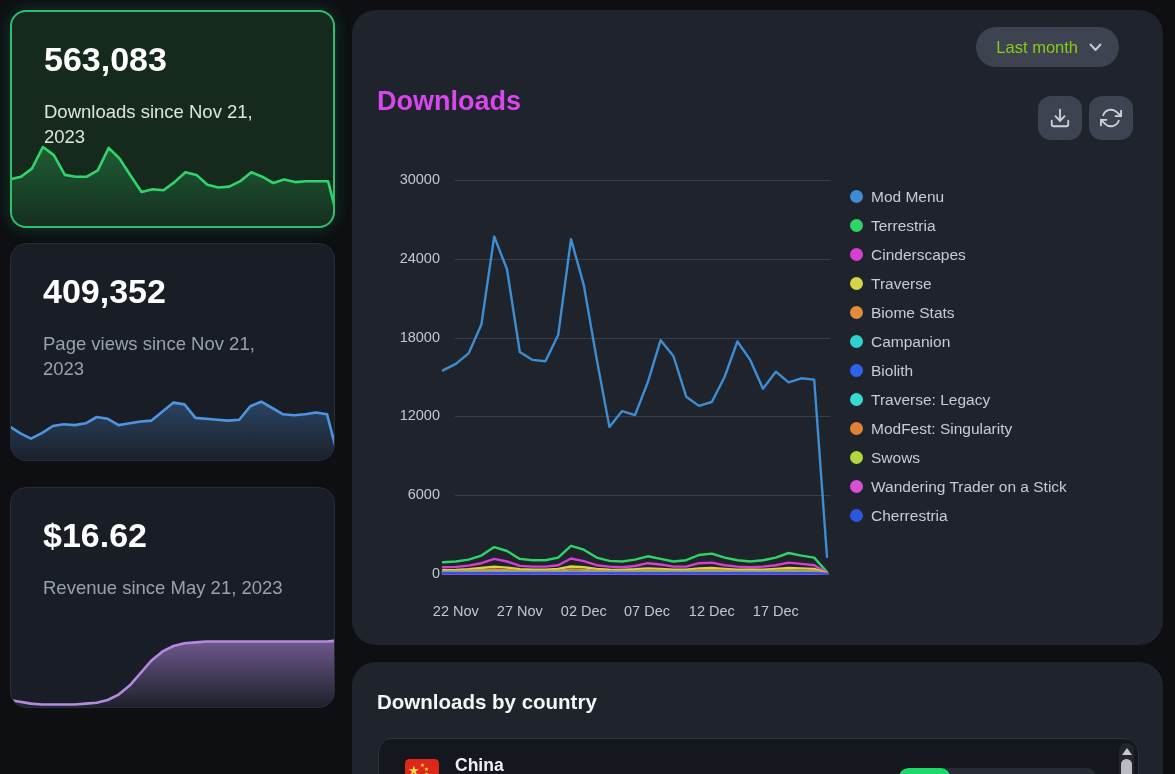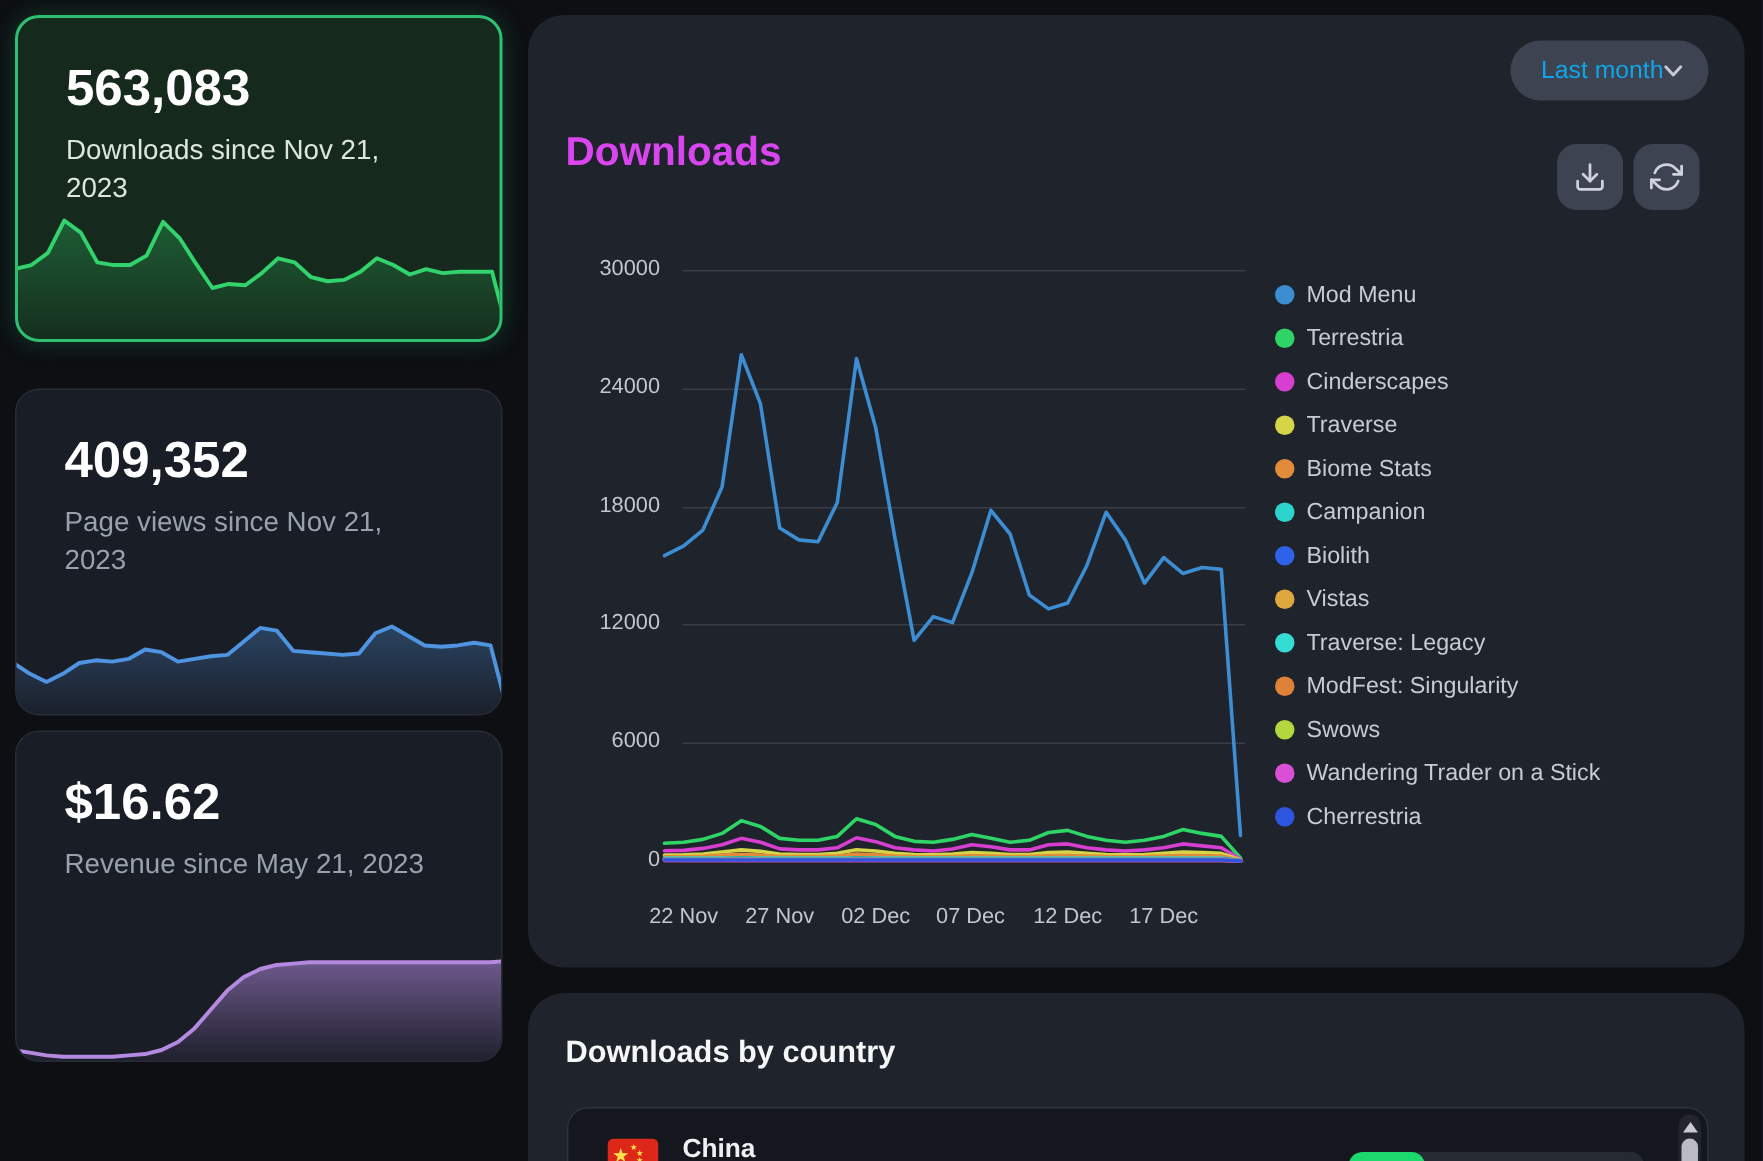--- a/index.html
+++ b/index.html
@@ -12,42 +12,42 @@
   .page{position:relative;width:1175px;height:774px;}
 
   
   .stat-card{
     position:absolute;left:10px;width:325px;height:218px;
     background:#191d26;border:1px solid #272c36;border-radius:16px;
     box-sizing:border-box;overflow:hidden;cursor:pointer;
   }
   #card0{top:10px;background:#152a1c;border:2px solid #2fbf71;
          box-shadow:0 0 16px rgba(47,191,113,.25);}
-  #card1{top:259px;}
+  #card1{top:243px;}
   #card2{top:487px;height:221px;}
   .stat-value{margin:28px 0 0 32px;font-size:34px;font-weight:700;color:#ffffff;}
-  .stat-label{margin:8px 34px 0 32px;font-size:18.5px;line-height:25px;color:#99a1af;}
+  .stat-label{margin:20px 34px 0 32px;font-size:18.5px;line-height:25px;color:#99a1af;}
   #card0 .stat-label{color:#dde5df;}
   .spark{position:absolute;left:-2px;right:-2px;bottom:-2px;height:90px;width:329px;display:block;}
 
   
   .panel{position:absolute;left:352px;width:811px;background:#1f232b;border-radius:24px;}
   #chart-panel{top:10px;height:635px;}
   #country-panel{top:662px;height:170px;}
   .panel-title{position:absolute;left:25px;top:76px;margin:0;
     font-size:27px;font-weight:700;color:#d946ef;}
   #country-panel .panel-title2{position:absolute;left:25px;top:28px;margin:0;
     font-size:20.5px;font-weight:700;color:#f4f6f8;}
 
   
   .pill{
-    position:absolute;top:17px;right:24px;height:40px;
-    display:flex;align-items:center;padding:0 17px 0 20px;
+    position:absolute;top:17px;right:44px;height:40px;
+    display:flex;align-items:center;gap:11px;padding:0 17px 0 20px;
     background:#3d4350;border:none;border-radius:20px;
-    color:#0ea5e9;font-size:16.5px;font-family:inherit;cursor:pointer;
+    color:#84cc16;font-size:16.5px;font-family:inherit;cursor:pointer;
   }
   .icon-btn{
     position:absolute;top:86px;width:44px;height:44px;
     display:flex;align-items:center;justify-content:center;
     background:#3d4350;border:none;border-radius:13px;cursor:pointer;
   }
   #export-btn{right:81px;}
   #refresh-btn{right:30px;}
   .icon-btn svg{stroke:#ced3db;}
 
@@ -219,24 +219,20 @@
         </li>
         <li>
           <span class="dot" style="background: rgb(44, 212, 205);"></span>
           <span>Campanion</span>
         </li>
         <li>
           <span class="dot" style="background: rgb(46, 98, 232);"></span>
           <span>Biolith</span>
         </li>
         <li>
-          <span class="dot" style="background: rgb(223, 168, 63);"></span>
-          <span>Vistas</span>
-        </li>
-        <li>
           <span class="dot" style="background: rgb(53, 220, 212);"></span>
           <span>Traverse: Legacy</span>
         </li>
         <li>
           <span class="dot" style="background: rgb(224, 129, 58);"></span>
           <span>ModFest: Singularity</span>
         </li>
         <li>
           <span class="dot" style="background: rgb(178, 216, 61);"></span>
           <span>Swows</span>

